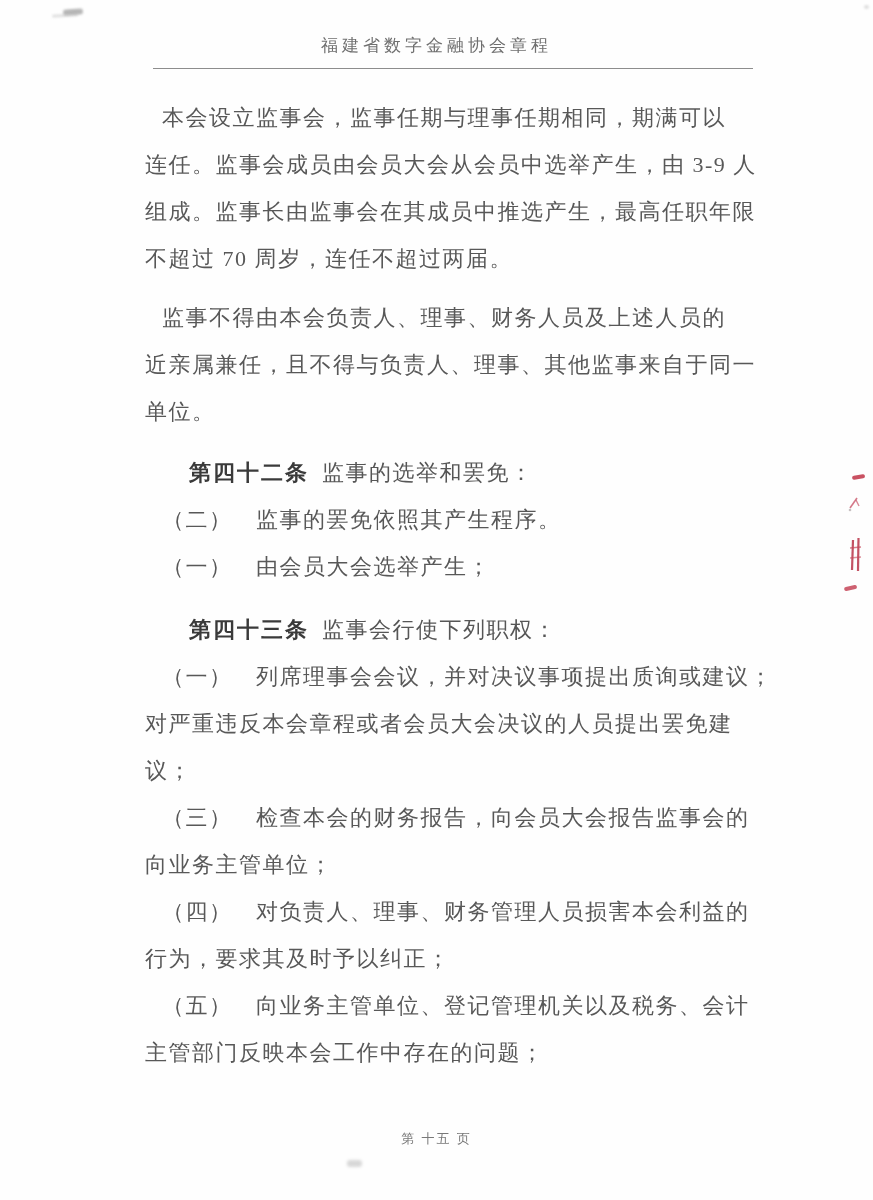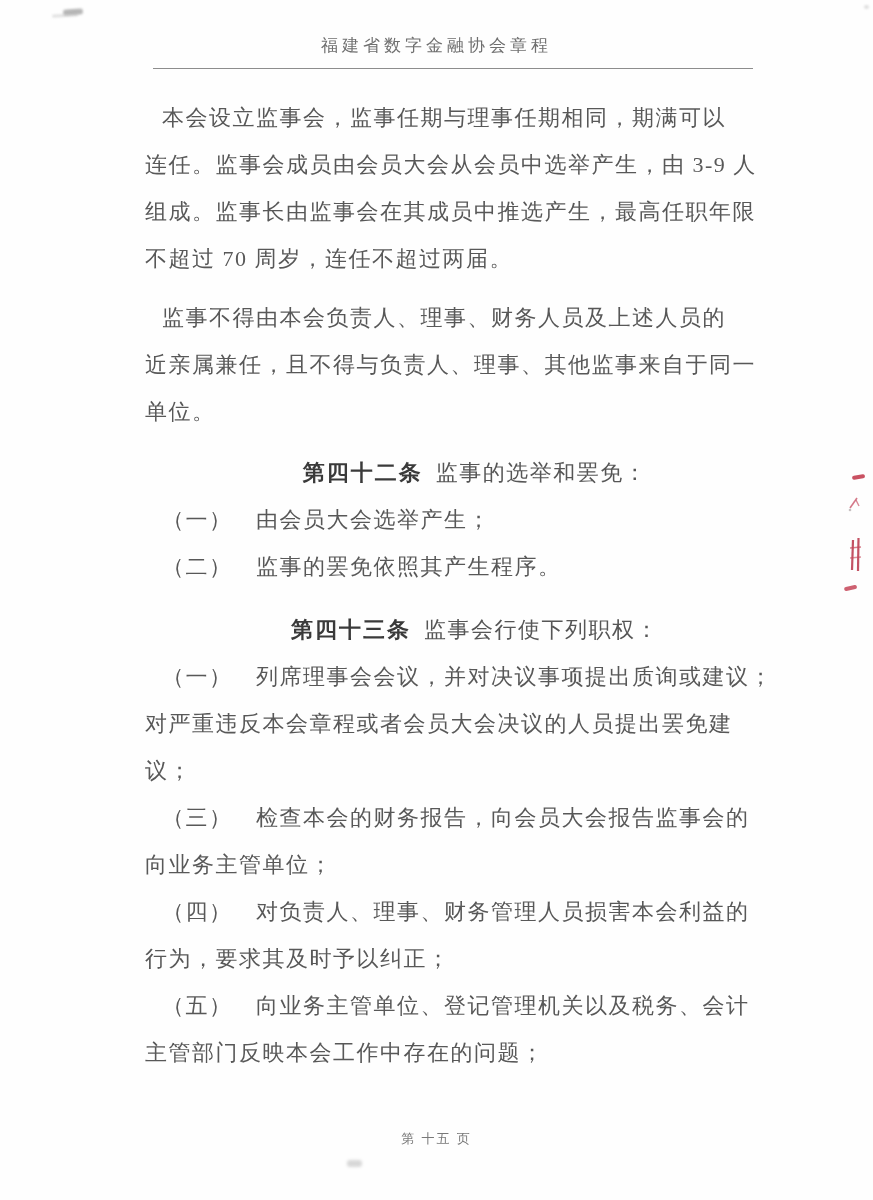--- a/index.html
+++ b/index.html
@@ -22,21 +22,21 @@
     position:absolute;top:68px;left:153px;width:600px;height:0;
     border-top:1.5px solid #8d8d8d;
   }
   
   .content{
     position:absolute;left:145px;top:94px;width:616px;
     font-size:22px;color:#585858;letter-spacing:1.5px;
   }
   .line{height:47px;line-height:47px;white-space:nowrap;}
   .ind1{padding-left:17px;}
-  .head{padding-left:44px;text-align:center;}
+  .head{padding-left:44px;}
   .mt12{margin-top:12px;}
   .mt14{margin-top:14px;}
   .mt16{margin-top:16px;}
   .artnum{font-weight:700;color:#3a3a3a;margin-right:13px;letter-spacing:2px;}
   .arttitle{color:#565656;}
   
   .footer{
     position:absolute;top:1130px;left:0;width:873px;
     text-align:center;
     font-size:13px;letter-spacing:2px;color:#787878;
@@ -71,22 +71,22 @@
     <div class="line">组成。监事长由监事会在其成员中推选产生，最高任职年限</div>
     <div class="line">不超过 70 周岁，连任不超过两届。</div>
 
     <div class="line ind1 mt12">监事不得由本会负责人、理事、财务人员及上述人员的</div>
     <div class="line">近亲属兼任，且不得与负责人、理事、其他监事来自于同一</div>
     <div class="line">单位。</div>
 
     <div class="line head mt14">
       <span class="artnum">第四十二条</span><span class="arttitle">监事的选举和罢免：</span>
     </div>
+    <div class="line ind1">（二）　监事的罢免依照其产生程序。</div>
     <div class="line ind1">（一）　由会员大会选举产生；</div>
-    <div class="line ind1">（二）　监事的罢免依照其产生程序。</div>
 
     <div class="line head mt16">
       <span class="artnum">第四十三条</span><span class="arttitle">监事会行使下列职权：</span>
     </div>
     <div class="line ind1">（一）　列席理事会会议，并对决议事项提出质询或建议；</div>
     <div class="line">对严重违反本会章程或者会员大会决议的人员提出罢免建</div>
     <div class="line">议；</div>
     <div class="line ind1">（三）　检查本会的财务报告，向会员大会报告监事会的</div>
     <div class="line">向业务主管单位；</div>
     <div class="line ind1">（四）　对负责人、理事、财务管理人员损害本会利益的</div>

